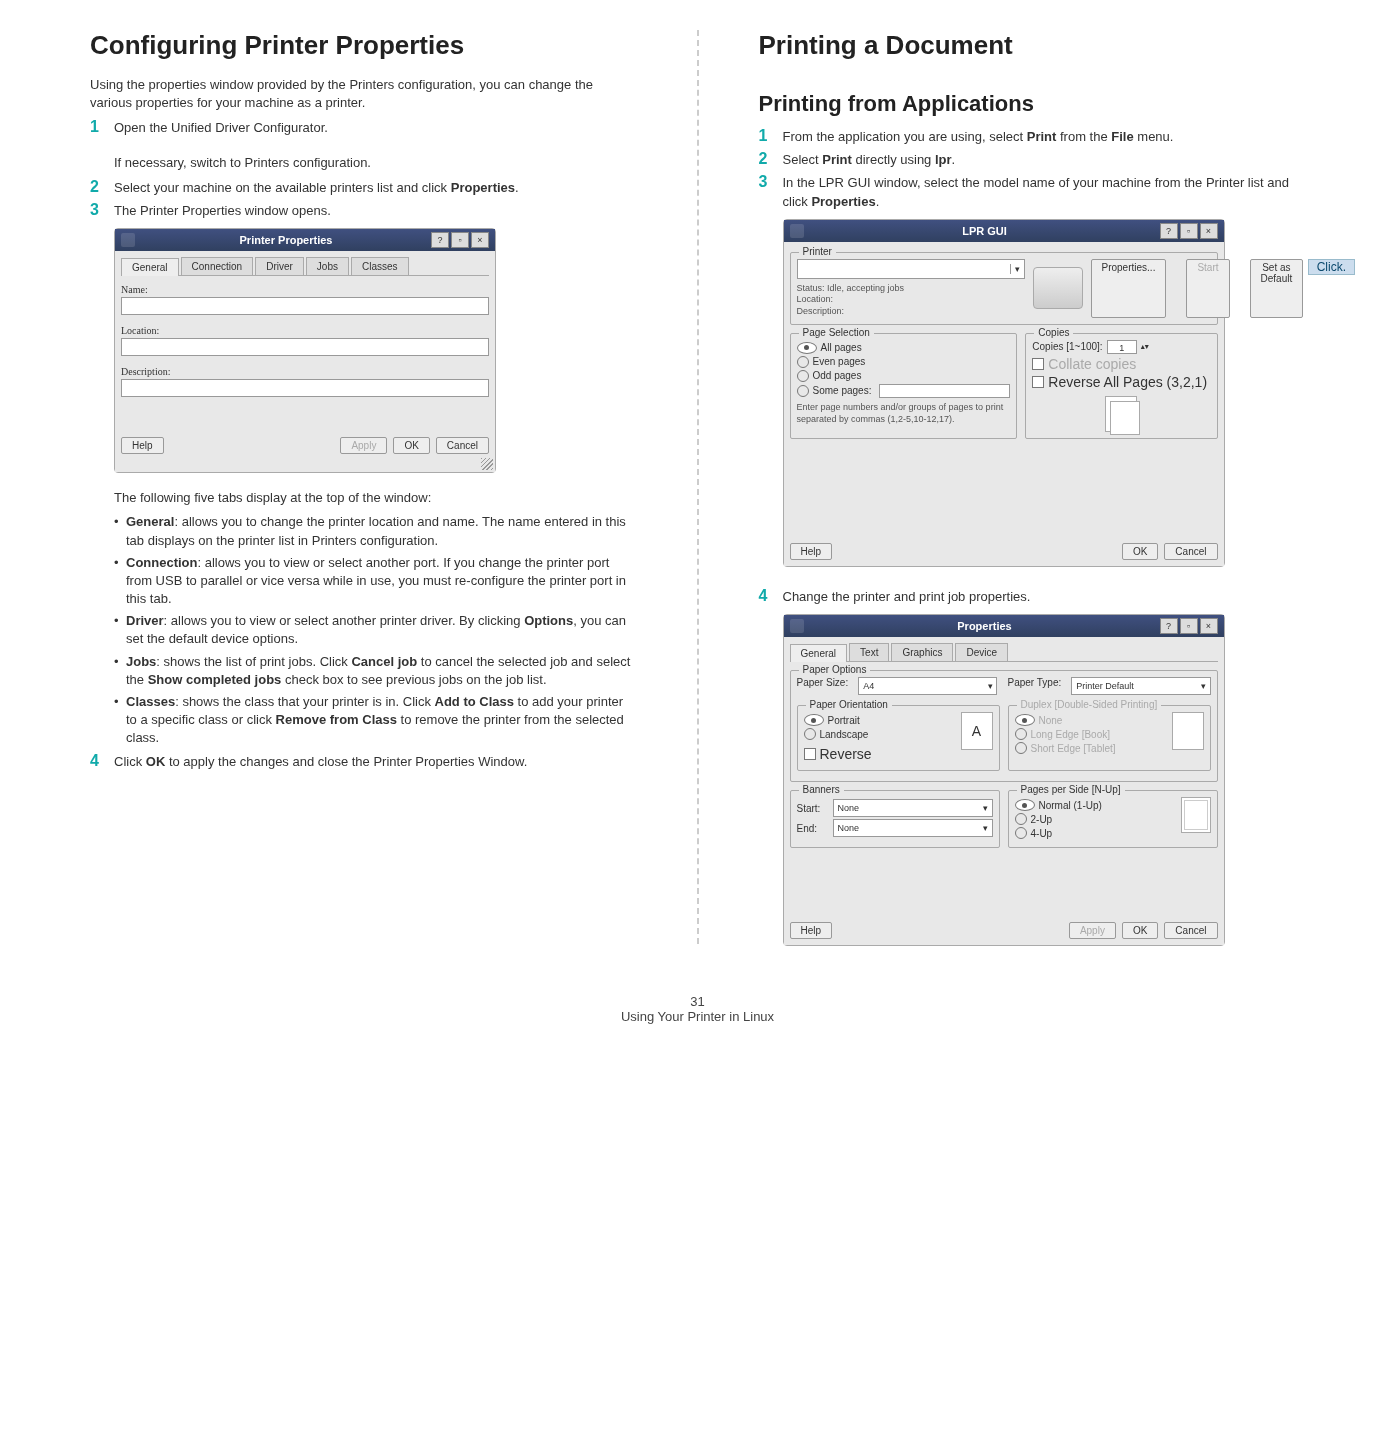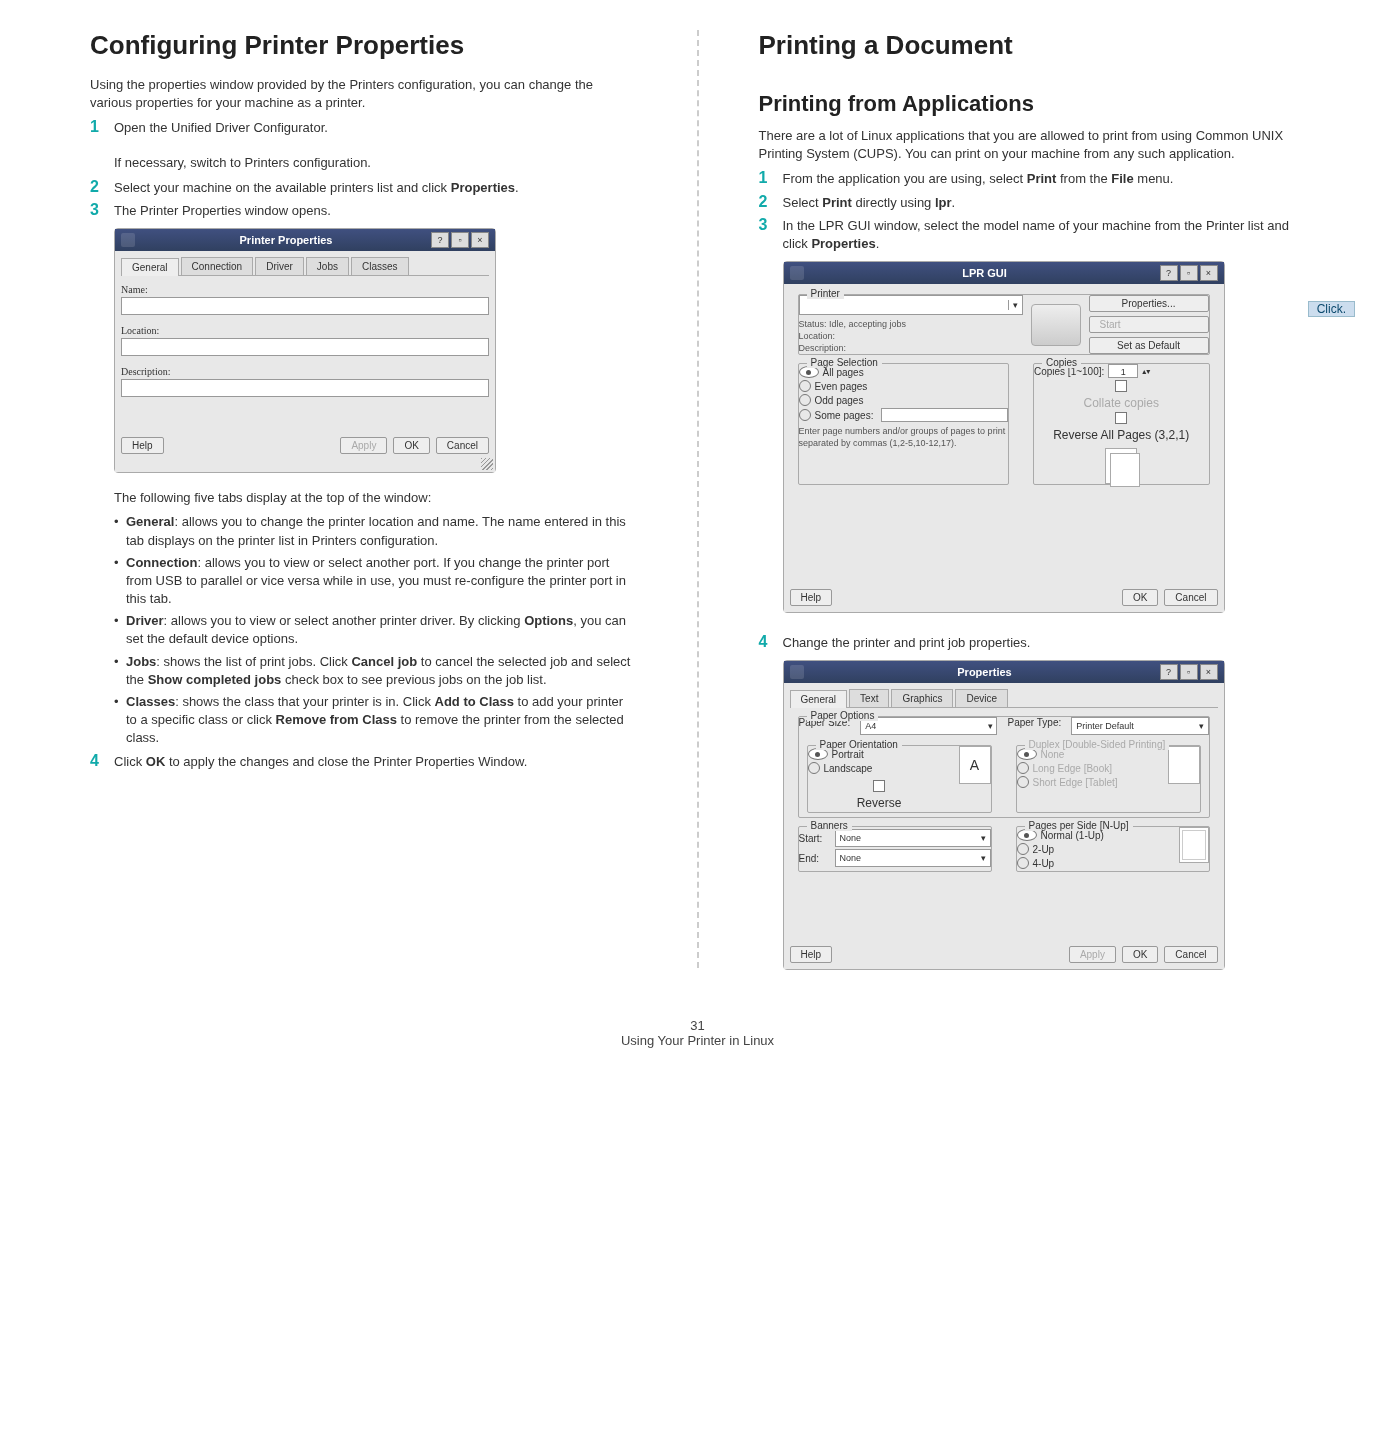--- a/index.html
+++ b/index.html
@@ -105,32 +105,32 @@
   .resize {
     position: absolute; right: 2px; bottom: 2px;
     width: 12px; height: 12px;
     background: repeating-linear-gradient(135deg, #999, #999 1px, transparent 1px, transparent 3px);
   }
   .shot-pp { width: 380px; position: relative; }
   .shot-pp .body { padding-bottom: 18px; }
   
   
   .shot-lpr { width: 440px; position: relative; }
-  .groupbox { border: 1px solid #aaa; border-radius: 2px; padding: 0; margin: 4px 8px; position: relative; }
+  .groupbox { border: 1px solid #aaa; border-radius: 2px; padding: 6px; margin: 4px 0; position: relative; }
   .groupbox .gtitle { position: absolute; top: -7px; left: 8px; background: #e8e8e8; padding: 0 4px; font-size: 10px; }
   .lpr-top { display: flex; gap: 8px; }
   .lpr-top .left { flex: 1; }
-  .lpr-top .right { width: 120px; display: flex; flex-direction: column; gap: 4px; }
+  .lpr-top .right { width: 120px; display: flex; flex-direction: row; gap: 20px; }
   .combo { background: #fff; border: 1px solid #999; height: 18px; display:flex; align-items:center; justify-content:flex-end; padding:0 4px; }
   .combo .arrow { border-left: 1px solid #999; padding-left: 4px; font-size: 9px; }
   .smalltxt { font-size: 9px; color: #555; line-height: 1.3; }
   .radio { display: flex; align-items: center; gap: 4px; font-size: 10px; margin: 2px 0; }
   .radio .r { width: 10px; height: 10px; border: 1px solid #777; border-radius: 50%; display:flex; align-items:center; justify-content:center; }
   .radio .r.sel::after { content:""; width:5px; height:5px; background:#555; border-radius:50%; }
-  .check { display: flex; align-items: center; gap: 4px; font-size: 12px; margin: 2px 0; flex-direction: column; }
+  .check { display: flex; align-items: center; gap: 4px; font-size: 14px; margin: 2px 0; }
   .check .c { width: 10px; height: 10px; border: 1px solid #777; background:#fff; }
   .lpr-mid { display: flex; gap: 8px; }
   .printer-ico {
     width: 48px; height: 40px; background: #ccc; border-radius: 4px;
     border: 1px solid #aaa;
     background: linear-gradient(#eee,#ccc);
   }
   .callout {
     position: absolute;
     background: #cde;
@@ -256,21 +256,20 @@
         </span>
       </li>
     </ol>
   </div>
 
   <div class="divider"></div>
 
   <div class="column">
     <h1>Printing a Document</h1>
     <h2>Printing from Applications</h2>
-    <p>There are a lot of Linux applications that you are allowed to print from using Common UNIX Printing System (CUPS). You can print on your machine from any such application.</p>
 
     <ol class="steps">
       <li>
         <span class="step-num">1</span>
         <span class="step-body">
           <span>From the application you are using, select </span><b>Print</b><span> from the </span><b>File</b><span> menu.</span>
         </span>
       </li>
       <li>
         <span class="step-num">2</span>

